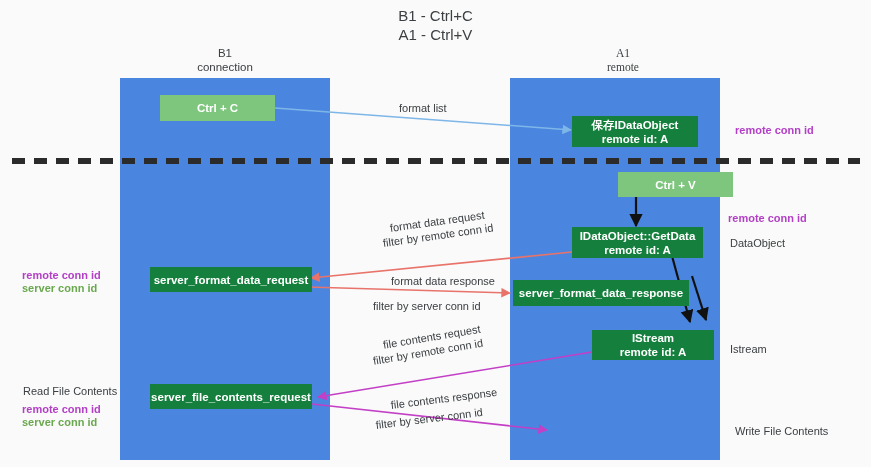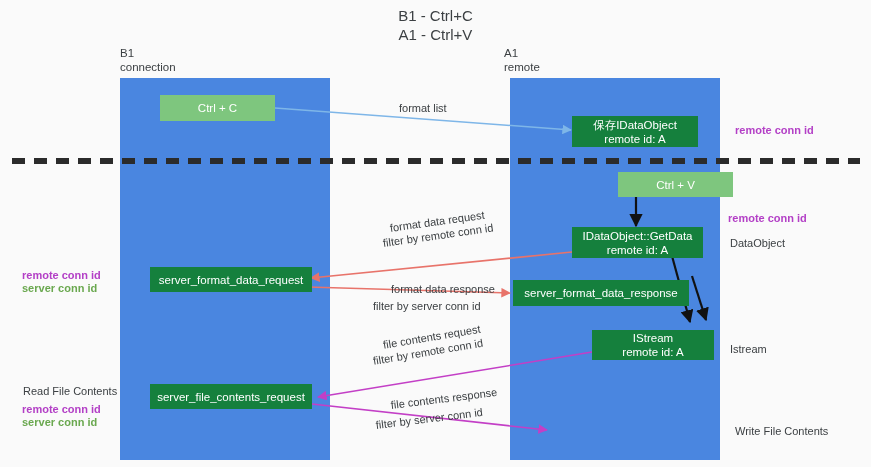--- a/index.html
+++ b/index.html
@@ -25,28 +25,28 @@
     text-align: center;
     font-size: 15px;
     color: #3c4043;
     line-height: 19px;
     white-space: pre-line;
   }
 
   
   .lane-head {
     position: absolute;
-    text-align: left;
+    text-align: center;
     font-size: 11.5px;
     color: #3c4043;
     line-height: 14px;
     white-space: pre-line;
   }
   #head-b1 { left: 120px; top: 46px; width: 210px; }
-  #head-a1 { left: 504px; top: 46px; width: 210px; }
+  #head-a1 { left: 518px; top: 46px; width: 210px; font-family: Liberation Serif, serif; }
 
   
   .lane {
     position: absolute;
     top: 78px;
     height: 382px;
     background: #4a86e0;
   }
   #lane-b1 { left: 120px; width: 210px; }
   #lane-a1 { left: 510px; width: 210px; }
@@ -58,20 +58,21 @@
     display: flex;
     flex-direction: column;
     align-items: center;
     justify-content: center;
     text-align: center;
     color: #ffffff;
     font-size: 11.5px;
     line-height: 14px;
     white-space: pre-line;
     padding: 2px 13px;
+    font-weight: bold;
   }
   .box.green { background: #7ec67e; }
   .box.orange { background: #f9b css; }
   .box.orange { background: #15803d; }
 
   
   .lbl {
     position: absolute;
     font-size: 11px;
     color: #3c4043;
@@ -164,21 +165,21 @@
   <div class="box orange" style="left:150px; top:384px; width:162px; height:25px;">server_file_contents_request</div>
 
 
   <div class="lbl" style="left:399px; top:101px;text-align:right;">format list</div>
 
   <div class="lbl rot-1" style="left:389px; top:221px;">format data request</div>
   <div class="lbl rot-1" style="left:382px; top:236px;">
     <span>filter by </span><span class="purple">remote conn id</span>
   </div>
 
-  <div class="lbl" style="left:391px; top:274px;margin-top:8px;">format data response</div>
+  <div class="lbl" style="left:391px; top:274px;">format data response</div>
   <div class="lbl" style="left:373px; top:299px;">
     <span>filter by </span><span class="purple">server conn id</span>
   </div>
 
   <div class="lbl rot-2" style="left:382px; top:338px;">file contents request</div>
   <div class="lbl rot-2" style="left:372px; top:354px;">
     <span>filter by </span><span class="purple">remote conn id</span>
   </div>
 
   <div class="lbl rot-3" style="left:390px; top:398px;">file contents response</div>

